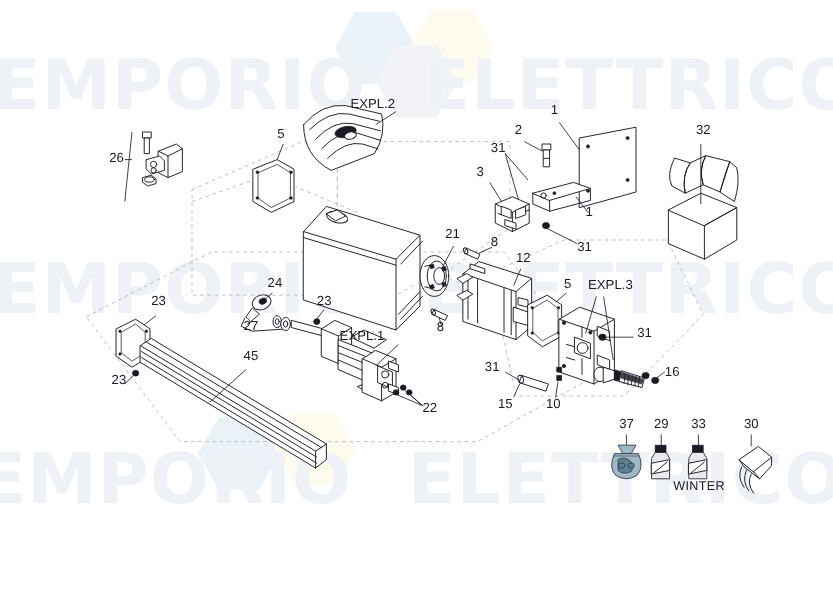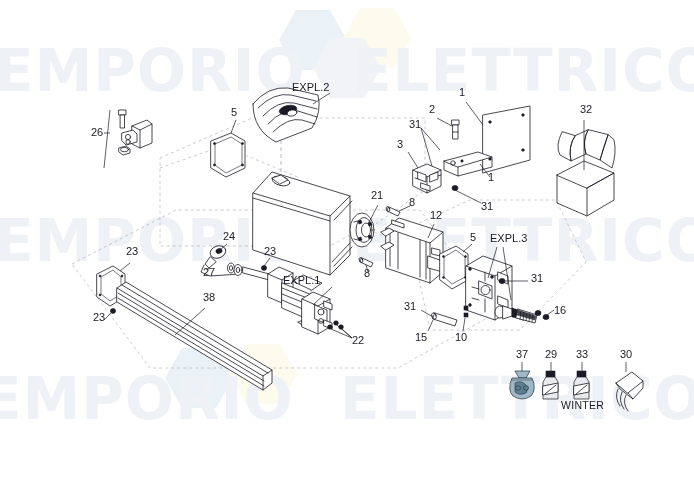--- a/index.html
+++ b/index.html
@@ -432,21 +432,21 @@
     <div class="lbl big" style="left:490px;top:232px">EXPL.3</div>
 
     <div class="lbl" style="left:91px;top:126px">26</div>
     <div class="lbl" style="left:231px;top:106px">5</div>
     <div class="lbl" style="left:371px;top:189px">21</div>
     <div class="lbl" style="left:223px;top:230px">24</div>
     <div class="lbl" style="left:203px;top:266px">27</div>
     <div class="lbl" style="left:126px;top:245px">23</div>
     <div class="lbl" style="left:264px;top:245px">23</div>
     <div class="lbl" style="left:93px;top:311px">23</div>
-    <div class="lbl" style="left:203px;top:291px">38</div>
+    <div class="lbl" style="left:203px;top:291px">45</div>
     <div class="lbl" style="left:352px;top:334px">22</div>
     <div class="lbl" style="left:409px;top:196px">8</div>
     <div class="lbl" style="left:364px;top:267px">8</div>
     <div class="lbl" style="left:430px;top:209px">12</div>
     <div class="lbl" style="left:470px;top:231px">5</div>
     <div class="lbl" style="left:409px;top:118px">31</div>
     <div class="lbl" style="left:481px;top:200px">31</div>
     <div class="lbl" style="left:531px;top:272px">31</div>
     <div class="lbl" style="left:404px;top:300px">31</div>
     <div class="lbl" style="left:429px;top:103px">2</div>

